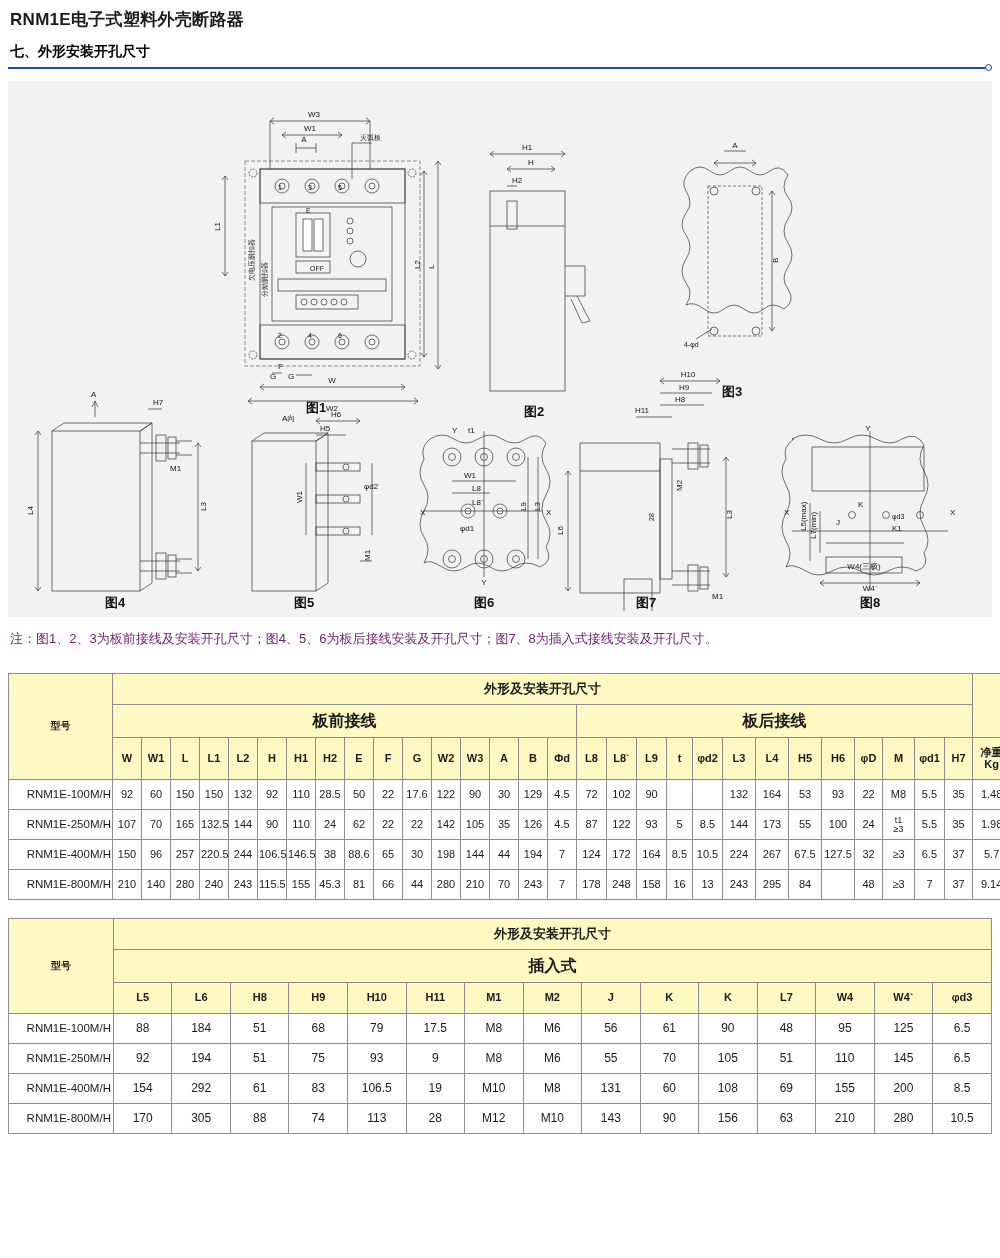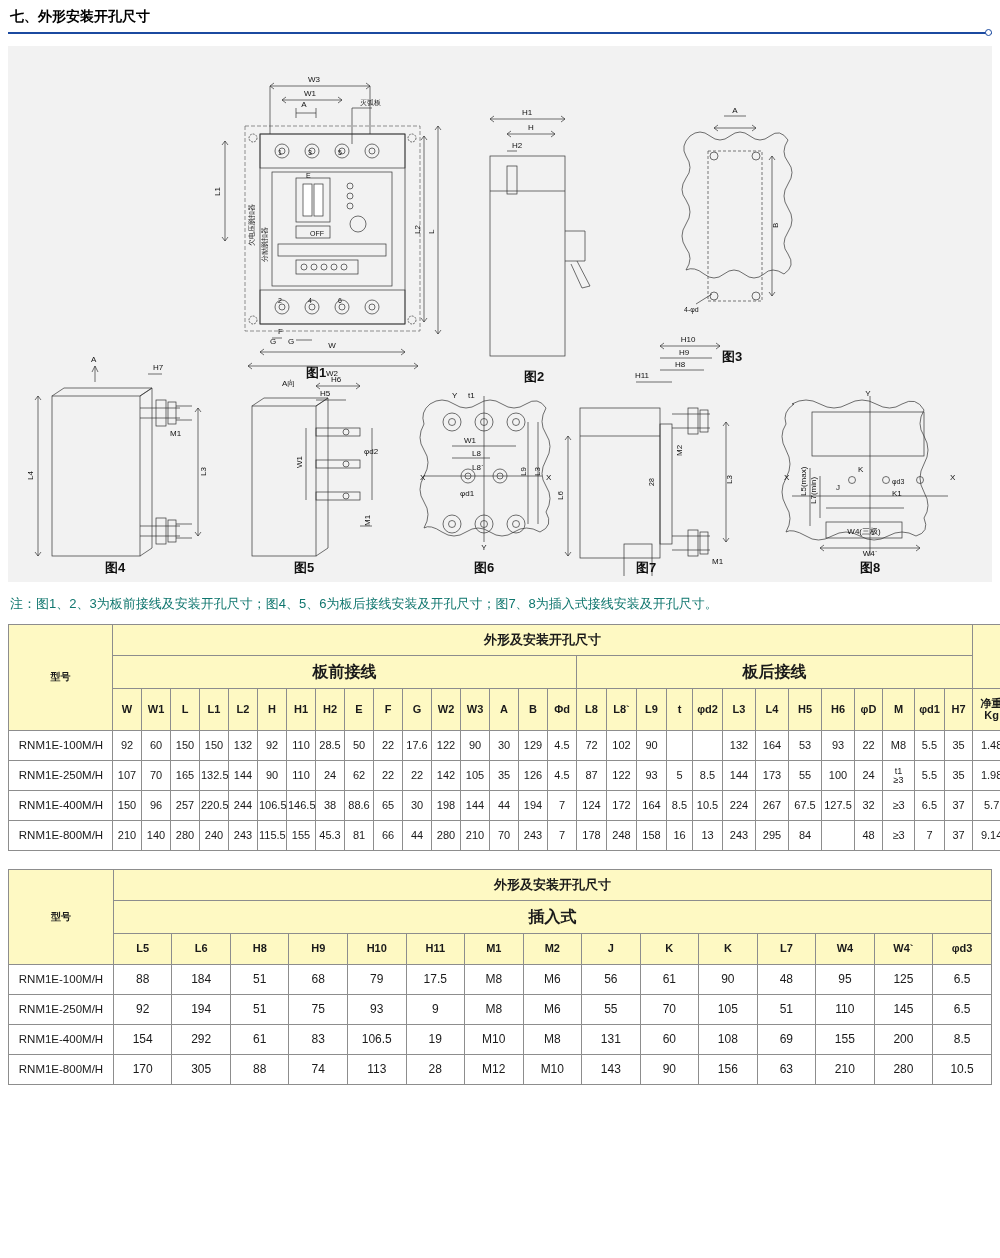--- a/index.html
+++ b/index.html
@@ -43,22 +43,22 @@
   .drawing-wrap {
     background: #f2f2f2;
     margin: 8px 0 6px 0;
     padding: 10px 4px 6px 4px;
     position: relative;
   }
   .drawing-wrap svg { display: block; margin: 0 auto; }
 
   .note {
     font-size: 13px;
-    color: #0f766e;
-    padding: 6px 2px 10px 2px;
+    color: #701a75;
+    padding: 6px 2px 24px 2px;
     line-height: 1.5;
   }
 
   
   table.dim {
     width: 984px;
     border-collapse: collapse;
     margin: 0 0 18px 0;
     font-size: 11px;
     table-layout: fixed;
@@ -75,21 +75,21 @@
     font-weight: bold;
   }
   table.dim thead th.hdr-big { font-size: 13px; padding: 7px 2px; }
   table.dim thead th.hdr-mid { font-size: 16px; padding: 6px 2px; }
   table.dim thead th.hdr-col { font-size: 11px; padding: 8px 1px; }
   table.dim th.model-col {
     font-size: 10px;
     width: 104px;
   }
   table.dim td.model-cell {
-    text-align: center;
+    text-align: right;
     padding-left: 2px;
     font-size: 11.5px;
     white-space: nowrap;
   }
   table.dim tbody td { background: #ffffff; height: 30px; }
   .stack { display: block; line-height: 1.15; }
   .frac-top { display:block; }
   .frac-bot { display:block; }
 
   
@@ -101,20 +101,21 @@
   svg text { font-family: "Liberation Sans", sans-serif; fill: #111; }
   .fig-label { font-size: 13px; font-weight: bold; }
   .dimtxt { font-size: 8px; }
   .smalltxt { font-size: 7px; }
 </style>
 </head>
 <body>
 
 <div class="page">
 
+  <div class="doc-title">RNM1E电子式塑料外壳断路器</div>
 
   <div class="section-head">
     <span>七、外形安装开孔尺寸</span>
     <span class="dot"></span>
   </div>
 
   <div class="drawing-wrap">
     <svg width="960" height="520" viewBox="0 0 960 520">
       <g fill="none" stroke="#333" stroke-width="0.7">
 

